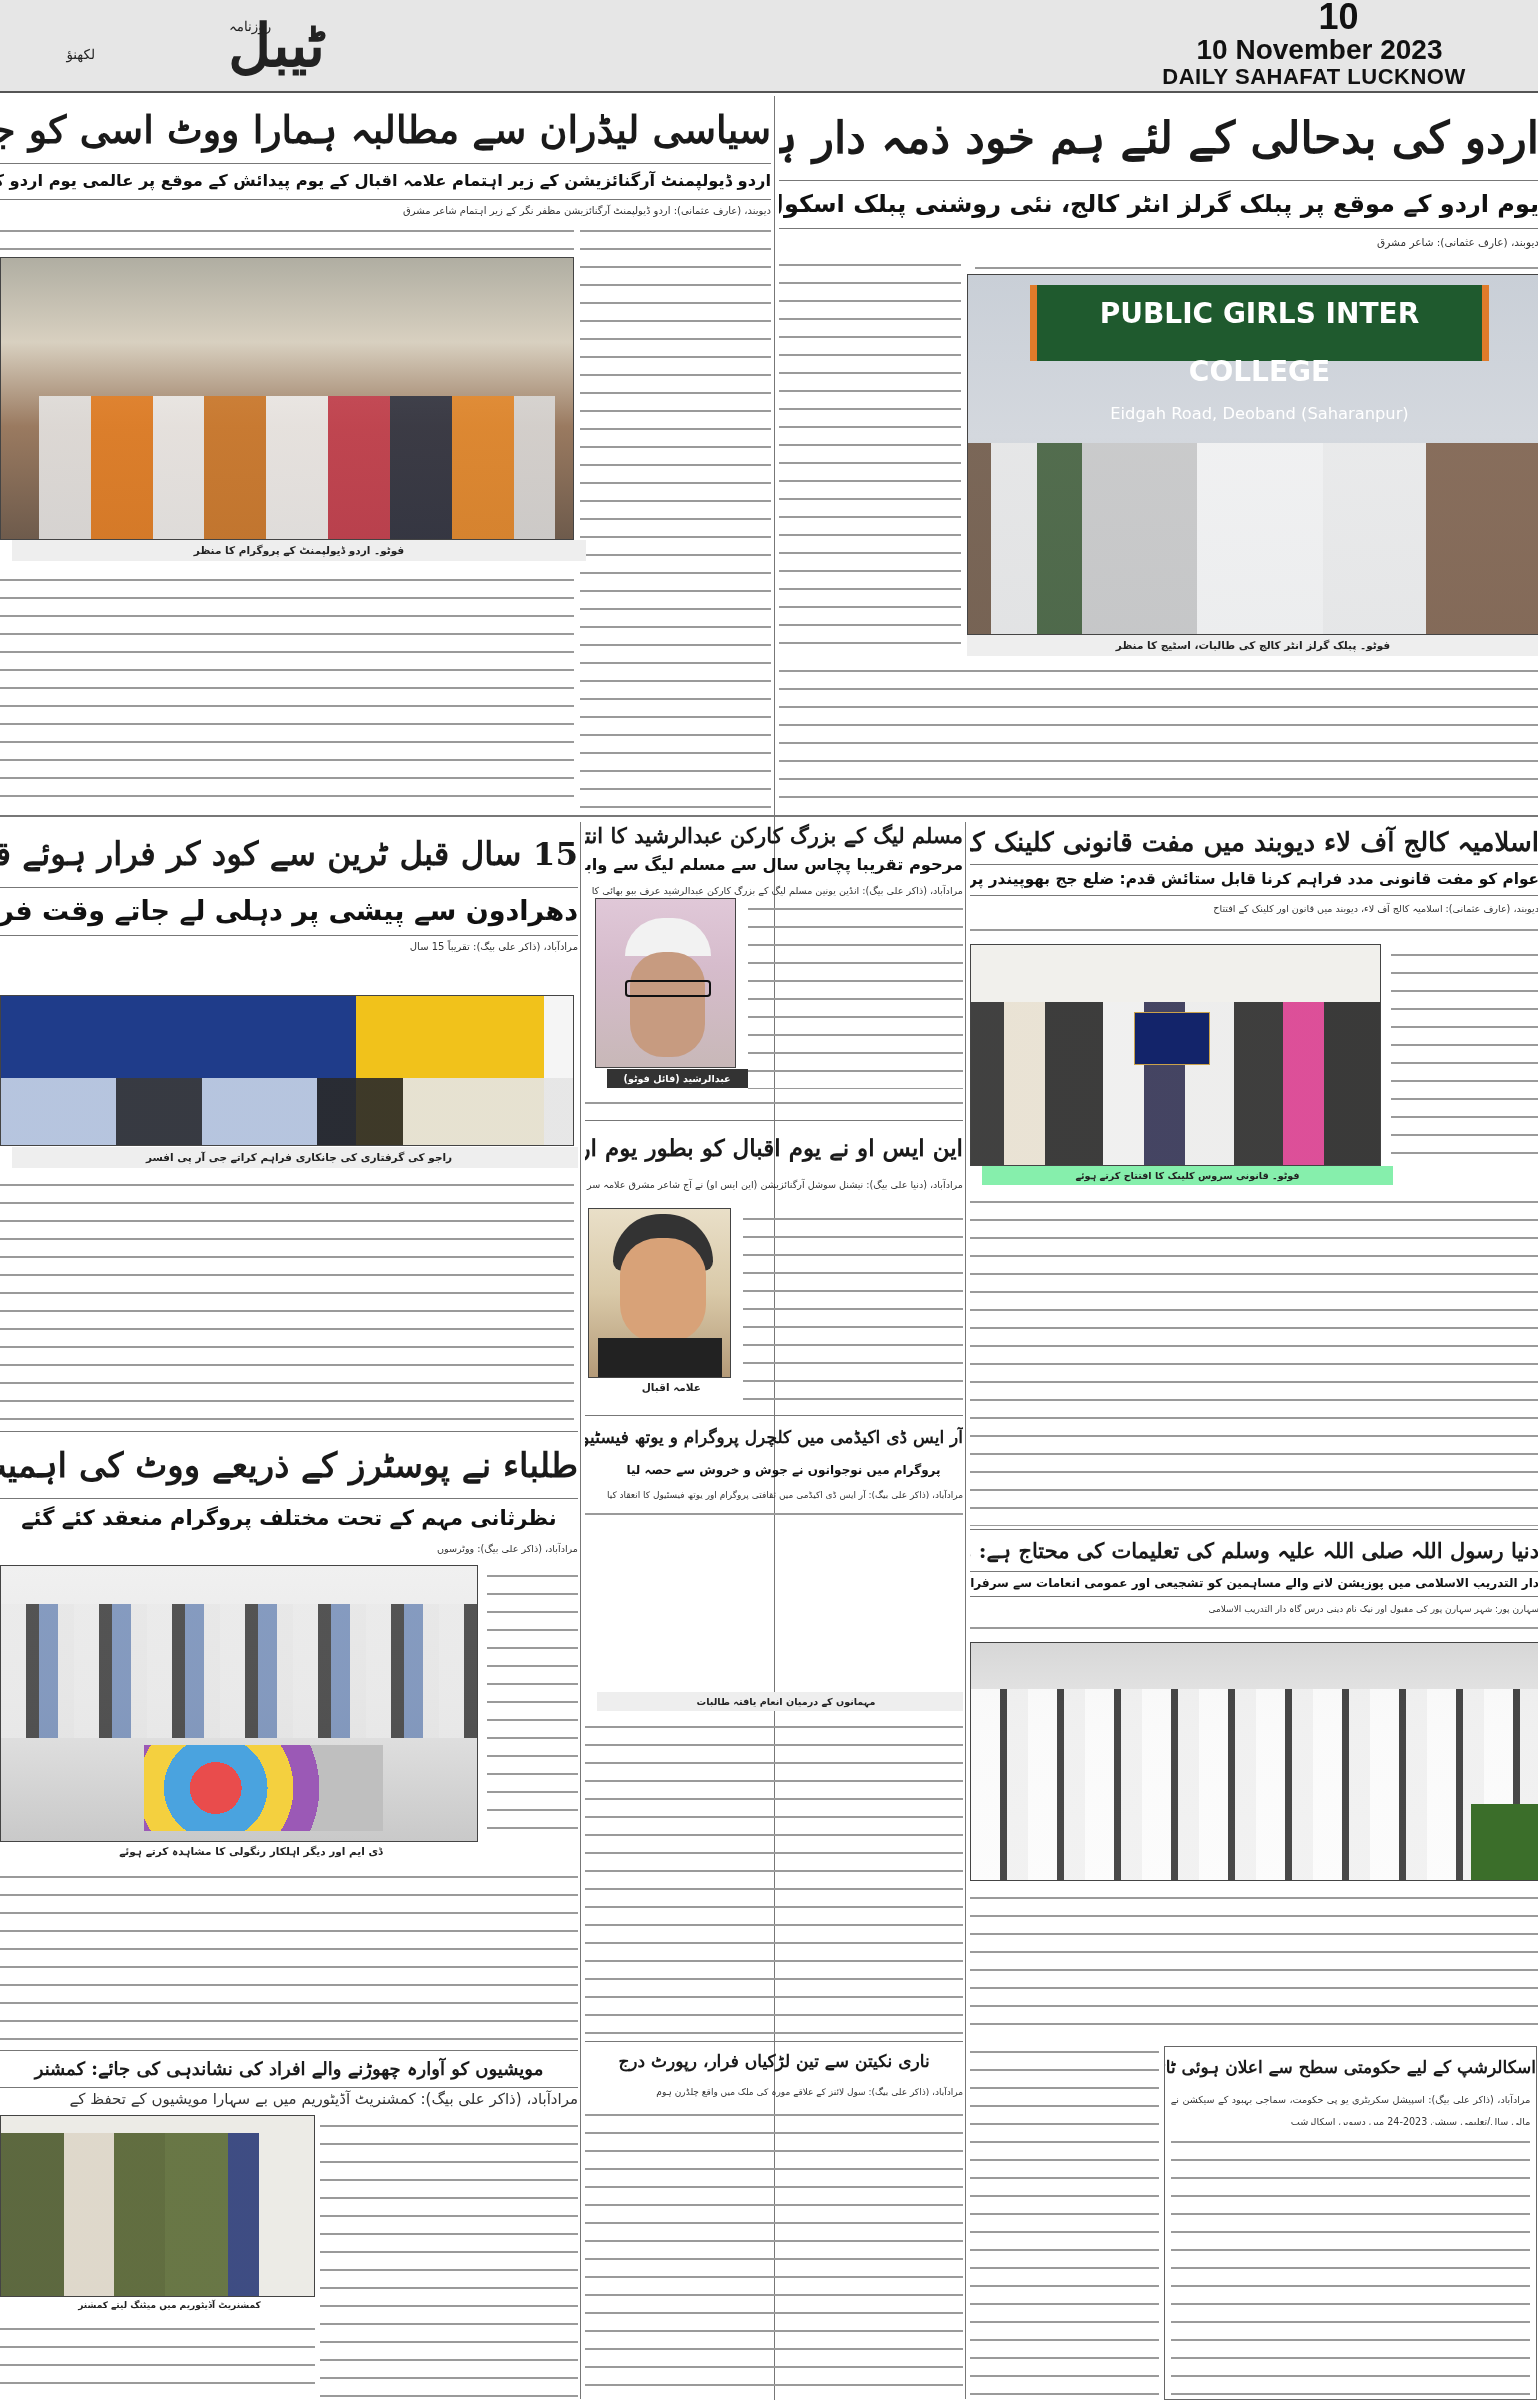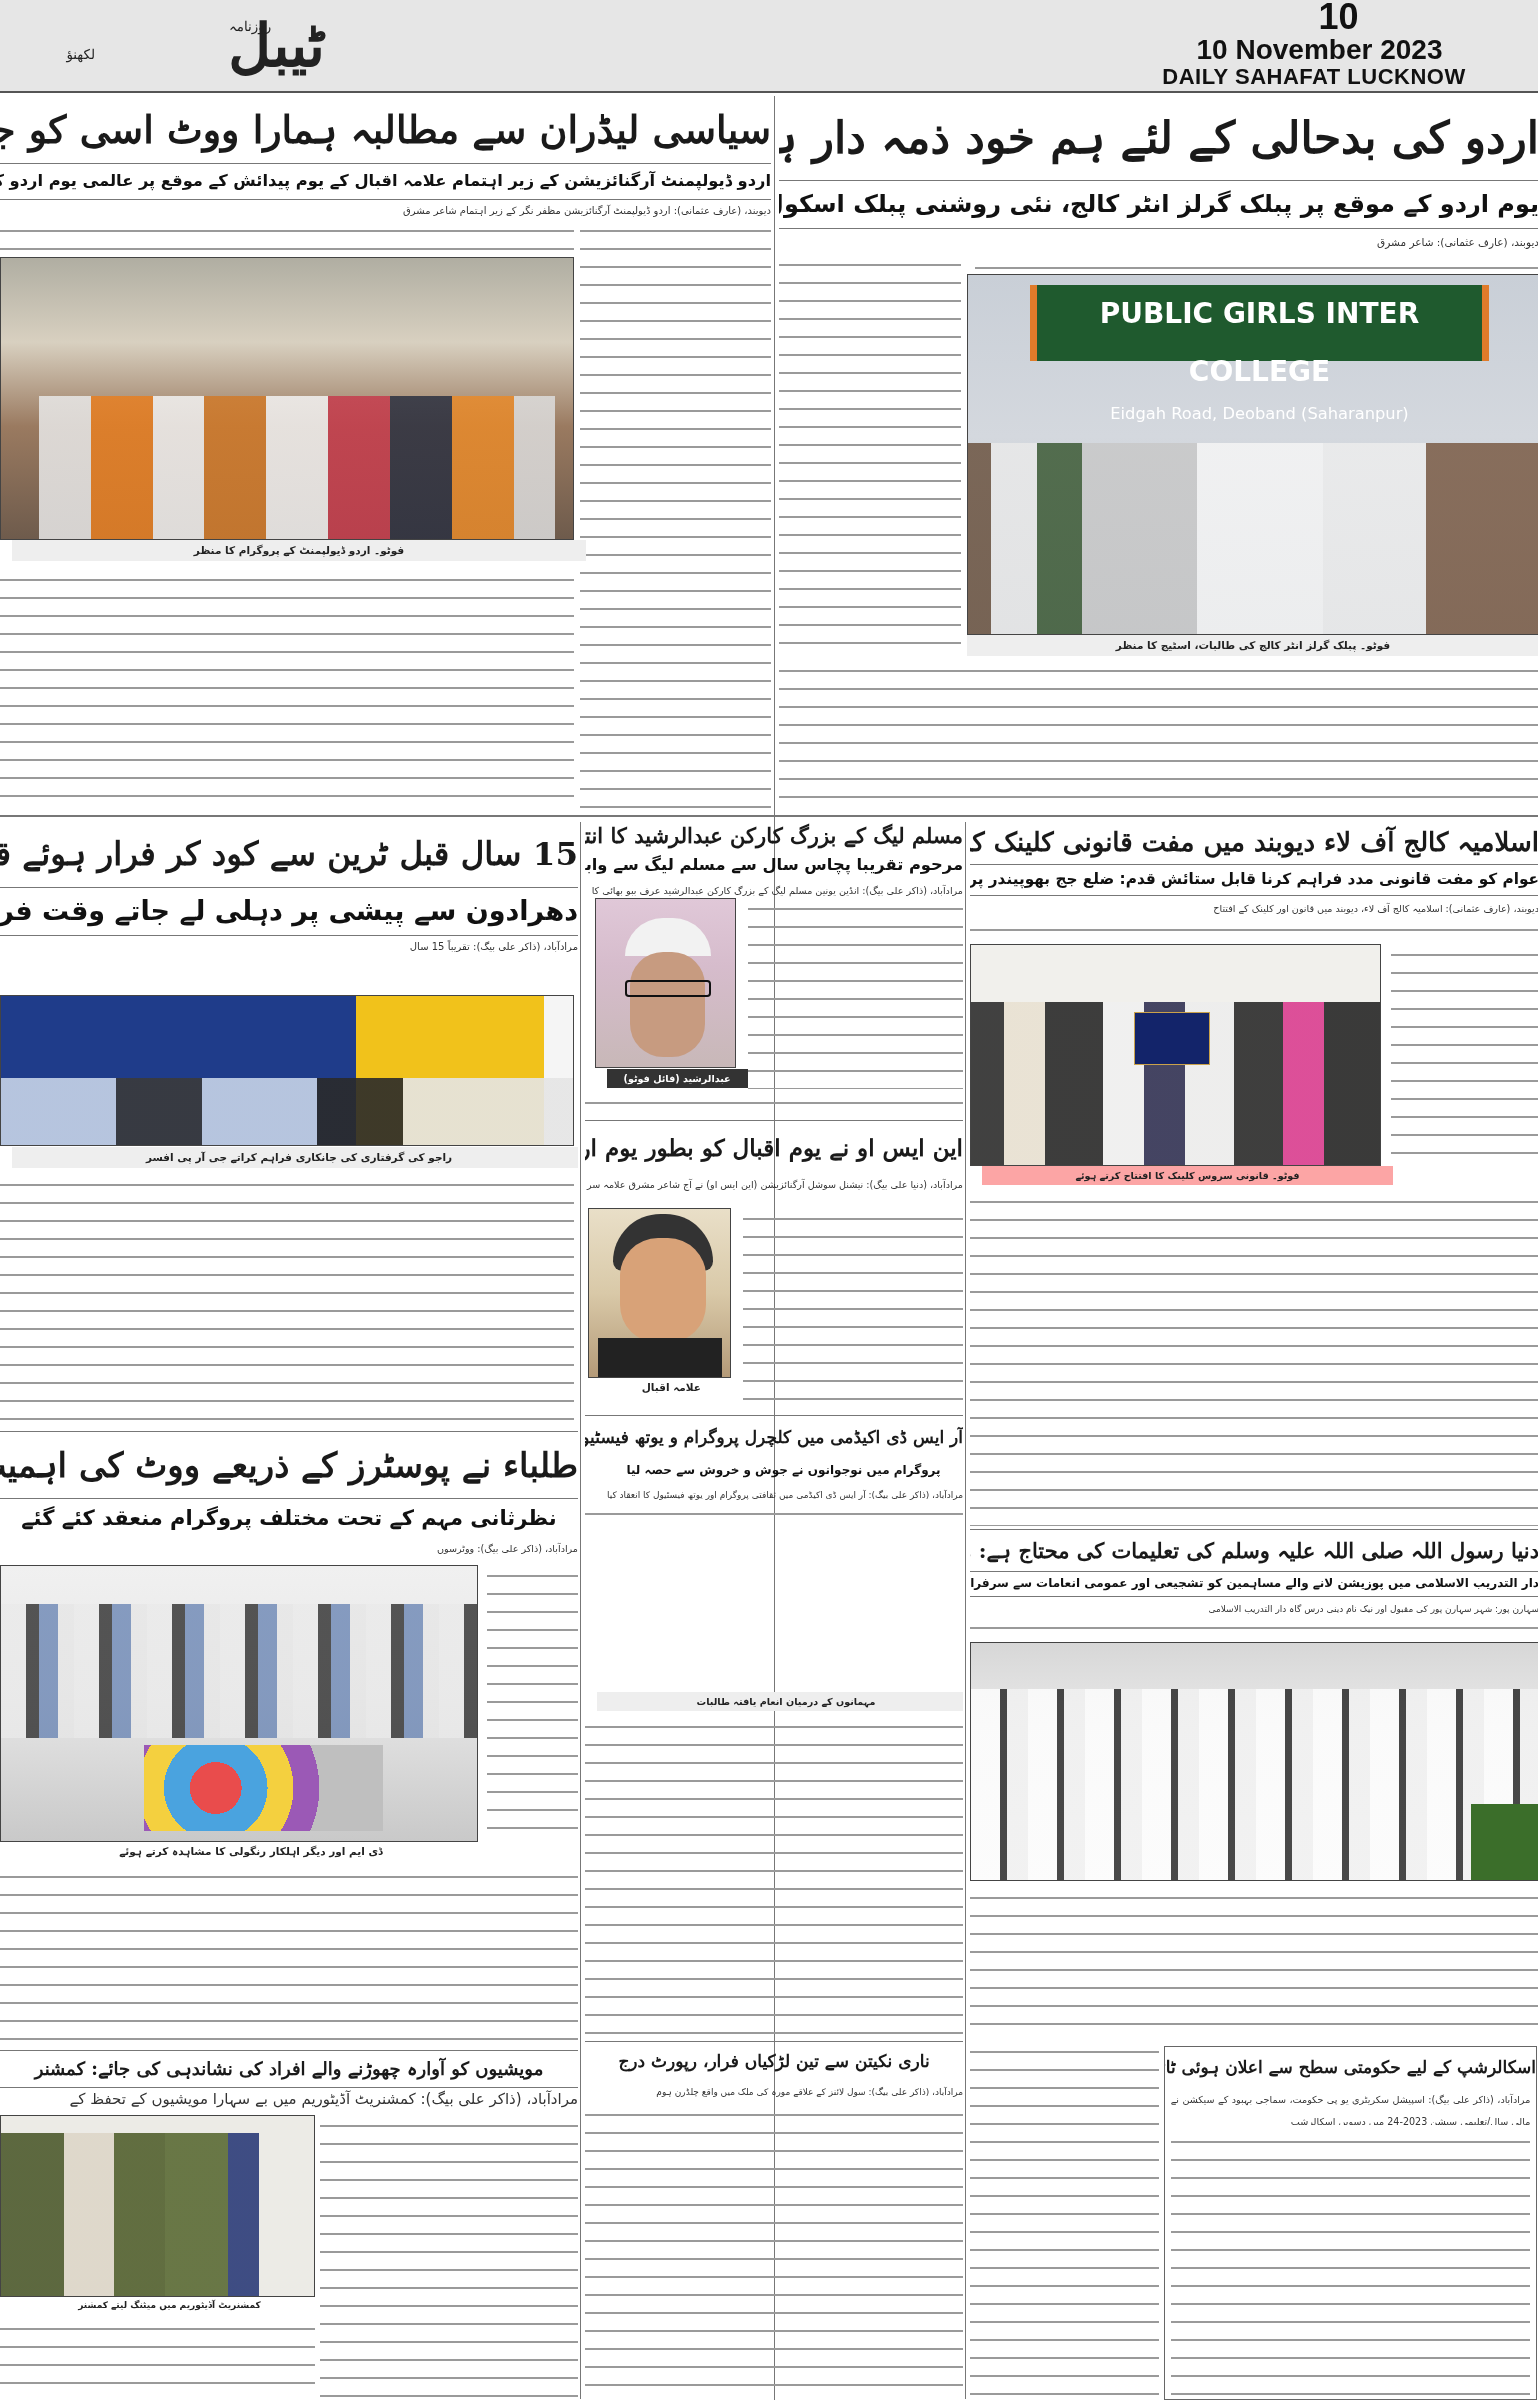--- a/index.html
+++ b/index.html
@@ -125,21 +125,21 @@
   <h1 class="hl" style="font-size:26px;line-height:44px;height:44px;">اسلامیہ کالج آف لاء دیوبند میں مفت قانونی کلینک کا افتتاح</h1>
   <h2 class="sub" style="font-size:15.3px;line-height:29px;height:31px;">عوام کو مفت قانونی مدد فراہم کرنا قابل ستائش قدم: ضلع جج بھوپیندر پرتاپ</h2>
   <div style="border-top:1.9px solid #777;"></div>
   <div class="body" style="font-size:9.6px;padding:3.8px 0;height:21px;white-space:nowrap;">دیوبند، (عارف عثمانی): اسلامیہ کالج آف لاء، دیوبند میں قانون اور کلینک کے افتتاح</div>
   <div class="lines" style="position:absolute;left:0;top:99px;width:569px;height:19px;"></div>
   <div class="photo" style="left:0;top:124px;width:411px;height:222px;background:#f1f0ec;">
     <div style="position:absolute;left:0;bottom:0;width:411px;height:163px;background:linear-gradient(90deg,#222 0 8%,#e8e0d0 8% 18%,#1d1d1d 18% 32%,#f0f0f0 32% 42%,#26264a 42% 52%,#ededed 52% 64%,#1f1f1f 64% 76%,#d9338a 76% 86%,#1a1a1a 86% 100%);opacity:.85;"></div>
     <div style="position:absolute;left:163px;top:67px;width:76px;height:53px;background:#13246a;border:1.9px solid #caa24a;"></div>
   </div>
   <div class="lines" style="position:absolute;right:0;top:124px;width:148px;height:222px;"></div>
-  <div class="caption" style="left:0;top:346px;width:411px;height:19px;background:#fca5a5;font-size:9.6px;line-height:19px;">فوٹو۔ قانونی سروس کلینک کا افتتاح کرتے ہوئے</div>
+  <div class="caption" style="left:0;top:346px;width:411px;height:19px;background:#86efac;font-size:9.6px;line-height:19px;">فوٹو۔ قانونی سروس کلینک کا افتتاح کرتے ہوئے</div>
   <div class="lines" style="position:absolute;left:0;top:371px;width:569px;height:335px;"></div>
 </article>
 
 <article class="article" style="left:0;top:1431px;width:578px;height:612px;">
   <h1 class="hl" style="font-size:34px;line-height:67px;height:67px;border-top:1.9px solid #777;">طلباء نے پوسٹرز کے ذریعے ووٹ کی اہمیت کو دکھایا</h1>
   <h2 class="sub" style="font-size:21px;line-height:38px;height:40px;">نظرثانی مہم کے تحت مختلف پروگرام منعقد کئے گئے</h2>
   <div class="body" style="font-size:9.6px;padding:1.9px 0;height:21px;white-space:nowrap;">مرادآباد، (ذاکر علی بیگ): ووٹرسوں</div>
   <div class="photo" style="left:0;top:134px;width:478px;height:277px;background:linear-gradient(180deg,#f0f0f0 0%,#e8e8e8 45%,#c9c9c9 100%);">
     <div style="position:absolute;left:0;top:38px;width:478px;height:134px;background:repeating-linear-gradient(90deg,#eaeaea 0 25px,#2d2d2d 25px 38px,#6b86b4 38px 57px,#e6e6e6 57px 73px);opacity:.8;"></div>
     <div style="position:absolute;left:143px;bottom:9.6px;width:239px;height:86px;background:radial-gradient(circle at 30% 50%,#e94c4c 0 15%,#4aa3df 15% 30%,#f4d03f 30% 45%,#9b59b6 45% 60%,#bfbfbf 60%);"></div>

